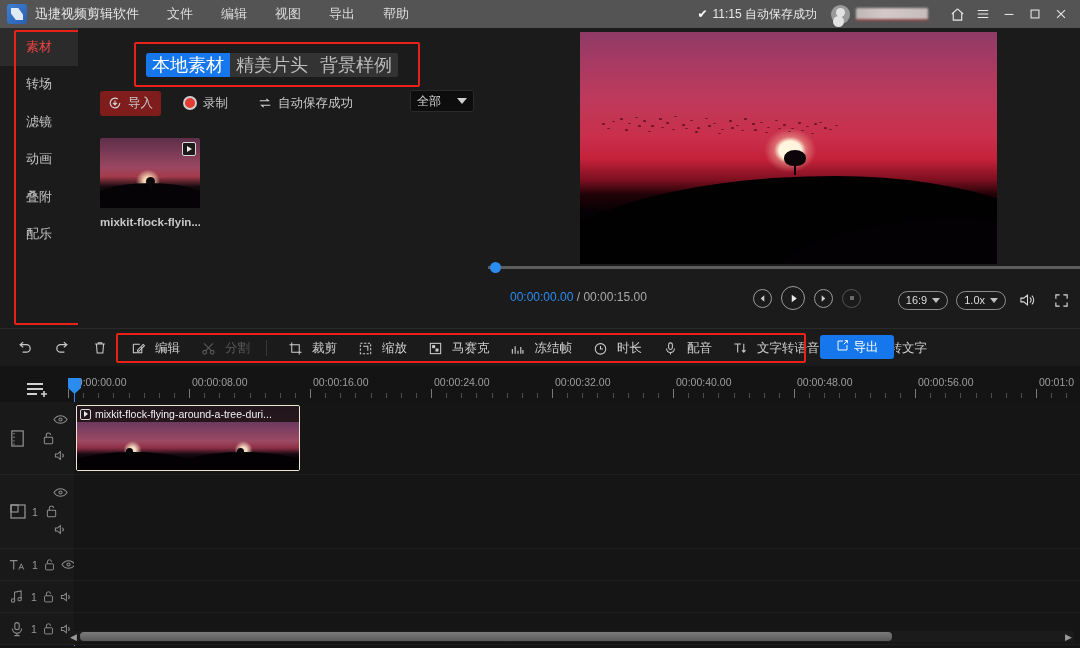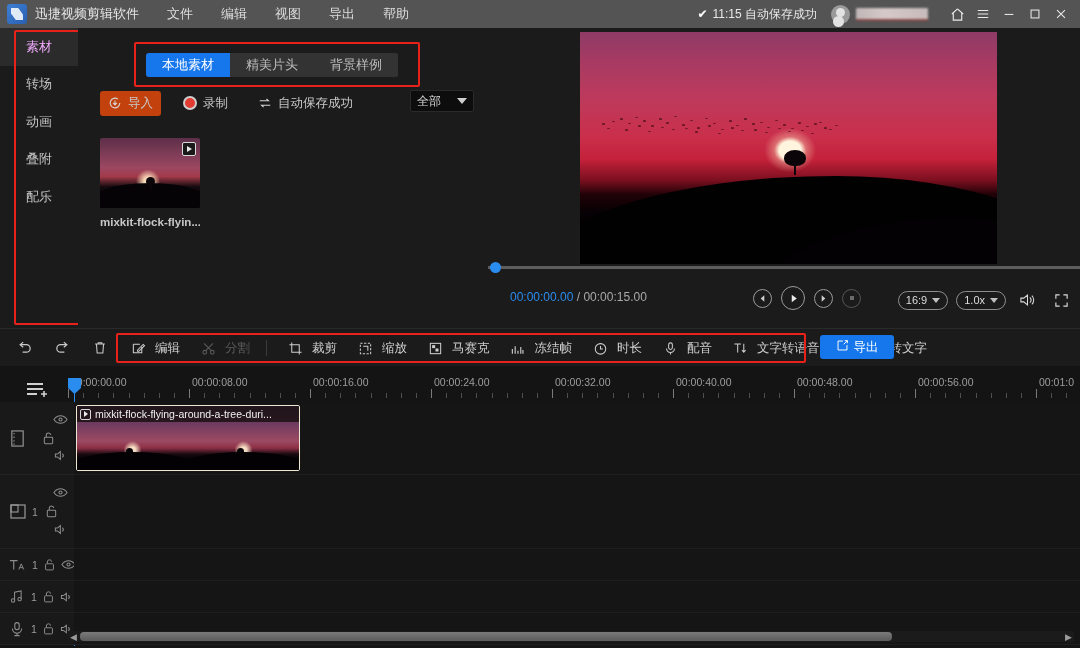--- a/index.html
+++ b/index.html
@@ -53,42 +53,42 @@
 
   
   .sidebar {
     position: absolute; left: 0; top: 28px; width: 78px; height: 300px;
     background: #1b1b1b;
   }
   .side-item {
     height: 37.5px; display:flex; align-items:center; justify-content:center;
     font-size: 13px; color: #c2c2c2;
   }
-  .side-item.active { background: #2b2b2b; color: #f0abfc; align-items: center; }
+  .side-item.active { background: #2b2b2b; color: #ef4444; align-items: center; }
   .side-highlight {
     position:absolute; left: 14px; top: 30px; width: 66px; height: 295px;
     border: 2px solid #e8221b; border-radius: 2px; pointer-events: none;
   }
 
   
   .media-panel {
     position:absolute; left:78px; top:28px; width:410px; height:300px;
     background: #1b1b1b;
   }
   .tabs { position:absolute; left:68px; top:25px; display:flex; background:#333; border-radius:3px; overflow:hidden;}
   .tab { width: 84px; height: 24px; display:flex; align-items:center; justify-content:center;
-         font-size: 13px; color:#bdbdbd; background:#333;}
+         font-size: 18px; color:#bdbdbd; background:#333;}
   .tab.active { background:#1677ed; color:#fff; }
   .tabs-highlight {
     position:absolute; left: 56px; top: 14px; width: 286px; height: 45px;
     border: 2px solid #e8221b; border-radius:2px; pointer-events:none;
   }
   .mtoolbar { position:absolute; left:22px; top:62px; display:flex; align-items:center; height:26px; }
   .mt-btn { display:flex; align-items:center; gap:6px; font-size:12.5px; color:#c9c9c9; padding:4px 8px; border-radius:3px;}
-  .mt-btn.filled { background:#c2410c; }
+  .mt-btn.filled { background:#7f1d1d; }
   .mt-ico { width:14px; height:14px; display:flex; align-items:center; justify-content:center; }
   .dot-rec { width:10px;height:10px;border-radius:50%;background:#e23b32; border:2px solid #cfcfcf; box-sizing:content-box;}
   .dropdown {
     position:absolute; right: 14px; top:62px; width:64px; height:22px; background:#0d0d0d;
     border:1px solid #2a2a2a; display:flex; align-items:center; padding:0 6px;
     font-size:12px; color:#d8d8d8; border-radius:2px;
   }
   .caret { margin-left:auto; width:0;height:0;border-left:5px solid transparent;border-right:5px solid transparent;border-top:6px solid #cfcfcf;}
 
   .thumb-wrap { position:absolute; left:22px; top:110px; width:100px;font-weight:bold; }
@@ -273,20 +273,23 @@
       </div>
     </div>
   </div>
 
   <div class="sidebar">
     <div class="side-item active">
         <span>素材</span>
       </div>
     <div class="side-item">
         <span>转场</span>
+      </div>
+    <div class="side-item">
+        <span>滤镜</span>
       </div>
     <div class="side-item">
         <span>动画</span>
       </div>
     <div class="side-item">
         <span>叠附</span>
       </div>
     <div class="side-item">
         <span>配乐</span>
       </div>

